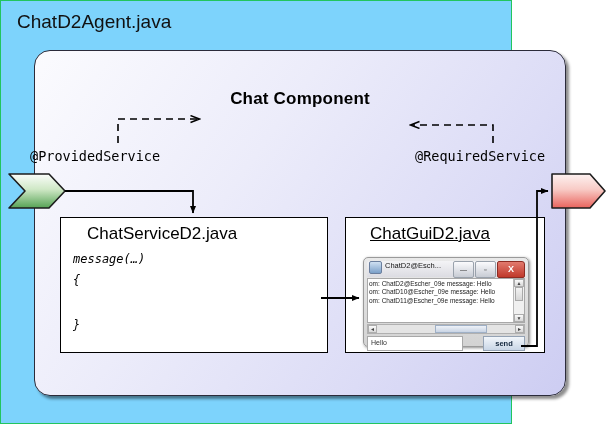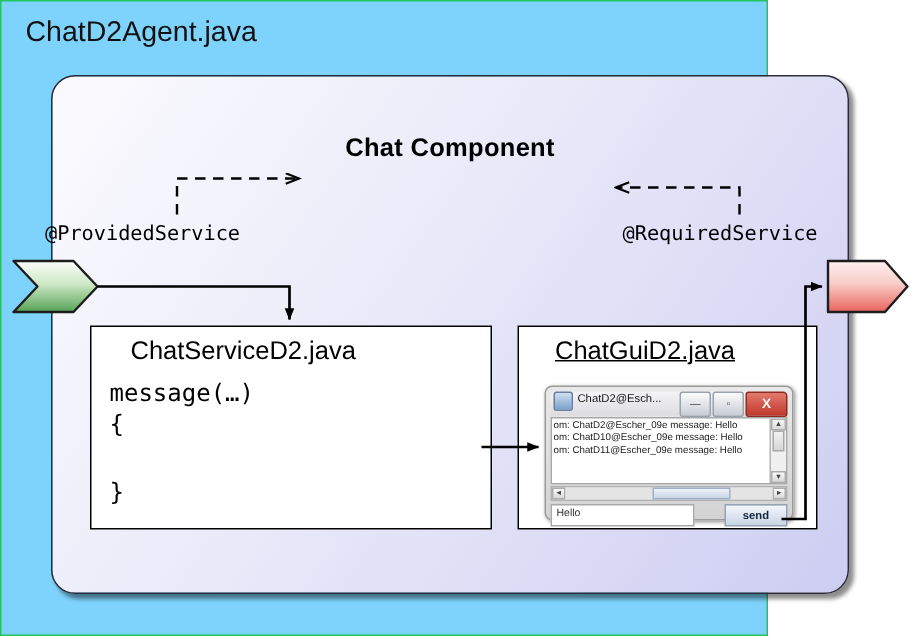--- a/index.html
+++ b/index.html
@@ -35,21 +35,21 @@
 
   
   .class-box{position:absolute;box-sizing:border-box;background:#ffffff;
              border:1.6px solid #000;}
   #svc-box{left:59px;top:216px;width:268px;height:136px;}
   #gui-box{left:344px;top:216px;width:200px;height:136px;}
   .class-name{position:absolute;left:12px;top:6px;font-size:17px;color:#000;
               white-space:nowrap;margin-left:14px;}
   #gui-box .class-name{left:10px;text-decoration:underline;}
   .code{position:absolute;left:12px;font-family:"DejaVu Sans Mono","Liberation Mono",monospace;
-        font-size:16px;color:#000;white-space:pre;}
+        font-size:12px;color:#000;white-space:pre;font-style:italic;}
 
   
   .chatwin{position:absolute;left:362px;top:256px;width:166px;height:90px;
      box-sizing:border-box;border:1px solid #9a9a9a;border-radius:5px;
      background:linear-gradient(180deg,#e9e9e9,#d3d3d3);padding:3px;
      box-shadow:1px 1px 3px rgba(0,0,0,.45);}
   .cw-title{height:16px;display:flex;border-radius:3px 3px 0 0;
      background:linear-gradient(180deg,#f4f4f6,#dcdce2);position:relative;}
   .cw-ico{width:11px;height:11px;margin:0 3px 0 2px;border:1px solid #6b7f9e;
      border-radius:2px;background:linear-gradient(180deg,#cfe0f2,#7ba0c9);flex:none;}

